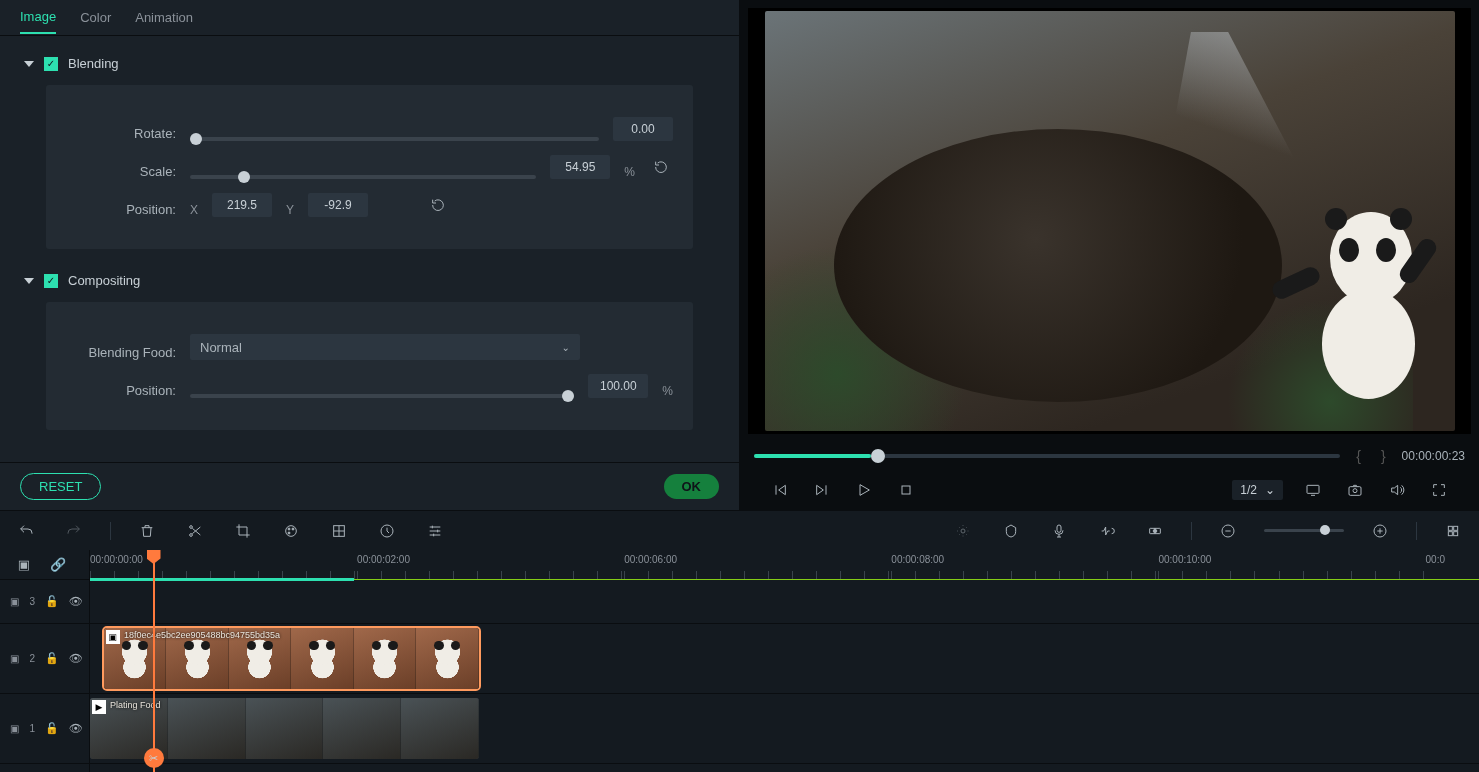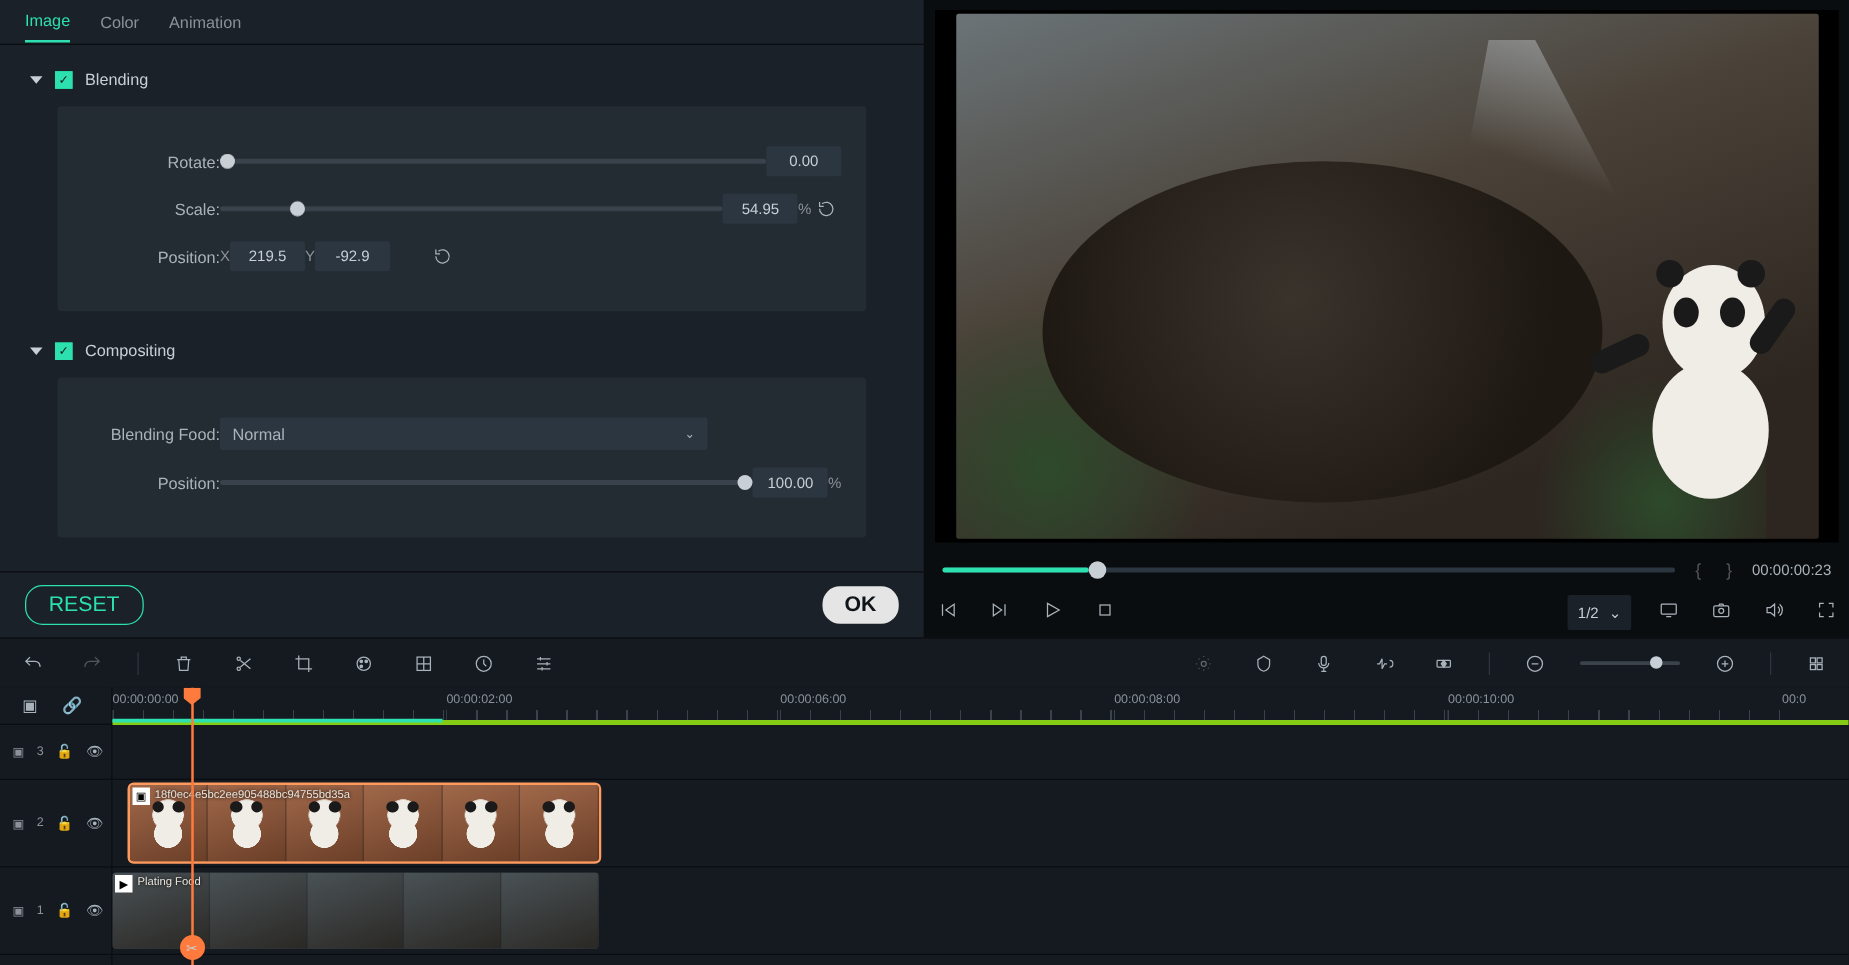--- a/index.html
+++ b/index.html
@@ -9,34 +9,34 @@
 .props { width:740px; background:#1a2128; display:flex; flex-direction:column; border-right:1px solid #0a0d10; }
 .tabs { display:flex; gap:24px; padding:0 20px; border-bottom:1px solid #0a0d10; height:36px; align-items:center; }
 .tab { cursor:pointer; padding:8px 0; color:#8a9199; }
 .tab.active { color:#2de0b0; border-bottom:2px solid #2de0b0; }
 .sections { flex:1; overflow:auto; padding:12px 0; }
 .section-hdr { display:flex; align-items:center; gap:10px; padding:8px 24px; cursor:pointer; }
 .tri { width:0; height:0; border-left:5px solid transparent; border-right:5px solid transparent; border-top:6px solid #c8d0d6; }
 .cb { width:14px; height:14px; border:1px solid #666; display:inline-flex; align-items:center; justify-content:center; font-size:10px; cursor:pointer; }
 .cb.on { background:#2de0b0; border-color:#2de0b0; color:#0f1419; }
 .sec-body { background:#232b33; margin:6px 46px 16px 46px; padding:18px 20px; border-radius:3px; }
-.row { display:flex; align-items:center; margin:14px 0; }
+.row { display:flex; align-items:flex-end; margin:14px 0; gap:14px; }
 .lbl { width:110px; text-align:right; color:#aab3ba; }
 .slider { flex:1; height:4px; background:#3a434c; position:relative; border-radius:2px; cursor:pointer; }
 .slider .thumb { position:absolute; top:-4px; width:12px; height:12px; border-radius:50%; background:#c8d0d6; }
 .numbox { background:#2c3640; border:none; color:#c8d0d6; width:60px; height:24px; text-align:center; font-size:12px; border-radius:2px; }
 .iconbtn { width:24px; height:24px; display:inline-flex; align-items:center; justify-content:center; cursor:pointer; color:#aab3ba; }
 .iconbtn svg { width:16px; height:16px; stroke:currentColor; fill:none; stroke-width:1.5; }
 .unit { color:#8a9199; font-size:12px; }
 .select { background:#2c3640; height:26px; width:390px; padding:0 10px; display:flex; align-items:center; justify-content:space-between; border-radius:2px; cursor:pointer; color:#aab3ba; }
 .select .chev { font-size:10px; }
 .btnbar { display:flex; justify-content:space-between; padding:10px 20px; border-top:1px solid #0a0d10; align-items:center; }
-.btn { padding:5px 18px; border-radius:14px; cursor:pointer; font-size:17px; border:none; }
+.btn { padding:5px 18px; border-radius:14px; cursor:pointer; font-size:13px; border:none; }
 .btn.reset { background:transparent; border:1px solid #2de0b0; color:#2de0b0; }
-.btn.ok { background:#e5e5e5; color:#0f1419; font-weight:bold; }
+.btn.ok { background:#15803d; color:#0f1419; font-weight:bold; }
 .preview { flex:1; background:#0a0d10; display:flex; flex-direction:column; }
 .vid { flex:1; background:#000; display:flex; align-items:center; justify-content:center; position:relative; margin:8px; }
 .vid-inner { width:690px; height:420px; background:linear-gradient(160deg,#6b7478 0%,#4a4238 40%,#2d2620 80%); position:relative; overflow:hidden; border-radius:2px; }
 .bowl { position:absolute; left:10%; top:28%; width:65%; height:65%; border-radius:50%; background:radial-gradient(circle at 45% 40%,#3a332c 0%,#1e1812 70%); }
 .spoon { position:absolute; left:42%; top:5%; width:36%; height:40%; background:linear-gradient(200deg,#b0b4b7 0%,transparent 50%); clip-path:polygon(55% 0,70% 0,100% 85%,60% 100%,45% 80%); opacity:.7; }
 .greens { position:absolute; left:0; bottom:0; width:35%; height:45%; background:radial-gradient(circle at 30% 70%,#2d4a2b 0%,transparent 60%); }
 .greens2 { position:absolute; right:6%; bottom:-5%; width:30%; height:40%; background:radial-gradient(circle at 60% 70%,#2d4a2b 0%,transparent 60%); }
 .panda { position:absolute; right:2%; bottom:5%; width:170px; height:220px; }
 .panda .body { position:absolute; left:30%; top:45%; width:55%; height:50%; border-radius:50%; background:#f0ede6; }
 .panda .head { position:absolute; left:35%; top:10%; width:48%; height:42%; border-radius:50%; background:#f0ede6; }
@@ -48,35 +48,35 @@
 .panda .eye.r { left:62%; }
 .panda .arm { position:absolute; width:50px; height:18px; background:#1a1a1a; border-radius:10px; }
 .panda .arm.l { left:0%; top:38%; transform:rotate(-25deg); }
 .panda .arm.r { left:72%; top:28%; transform:rotate(-55deg); }
 .scrub { display:flex; align-items:center; padding:6px 14px; gap:12px; }
 .scrub-track { flex:1; height:4px; background:#2c3640; border-radius:2px; position:relative; cursor:pointer; }
 .scrub-fill { position:absolute; height:100%; background:#2de0b0; width:20%; border-radius:2px; }
 .scrub-thumb { position:absolute; top:-5px; left:20%; width:14px; height:14px; border-radius:50%; background:#c8d0d6; }
 .tc { color:#aab3ba; font-size:12px; }
 .brace { color:#555; font-size:14px; padding:0 4px; }
-.playbar { display:flex; padding:6px 6px; gap:18px; height:40px; }
+.playbar { display:flex; align-items:center; padding:6px 28px; gap:18px; height:40px; }
 .playbar .spacer { flex:1; }
 .playbar .iconbtn svg { width:16px; height:16px; }
 .zoomsel { background:#1a2128; padding:3px 8px; display:flex; align-items:center; gap:8px; cursor:pointer; font-size:12px; border-radius:2px; }
 .toolbar { display:flex; align-items:center; padding:6px 14px; gap:24px; height:40px; background:#141a20; border-top:1px solid #0a0d10; }
 .toolbar .spacer { flex:1; }
 .mini-slider { width:80px; height:3px; background:#3a434c; position:relative; border-radius:2px; cursor:pointer; }
 .mini-slider .thumb { position:absolute; top:-4px; left:70%; width:10px; height:10px; border-radius:50%; background:#c8d0d6; }
 .timeline { flex:1; background:#141a20; display:flex; overflow:hidden; }
 .tl-left { width:90px; border-right:1px solid #0a0d10; }
 .tl-left .tools { height:30px; display:flex; align-items:center; gap:10px; padding:0 12px; border-bottom:1px solid #0a0d10; }
 .track-hdr { height:44px; display:flex; align-items:center; gap:10px; padding:0 10px; font-size:10px; color:#8a9199; border-bottom:1px solid #0a0d10; }
 .track-hdr.tall { height:70px; }
 .tl-main { flex:1; position:relative; }
-.ruler { height:30px; display:flex; position:relative; border-bottom:4px solid #84cc16; }
+.ruler { height:30px; display:flex; position:relative; border-bottom:1px solid #84cc16; }
 .ruler-seg { flex:1; position:relative; font-size:10px; color:#8a9199; }
 .ruler-seg span { position:absolute; left:0; top:4px; }
 .ruler-seg .ticks { position:absolute; bottom:0; left:0; right:0; height:8px; background:repeating-linear-gradient(90deg,#3a434c 0,#3a434c 1px,transparent 1px,transparent 9%); }
 .ruler-green { position:absolute; left:0; bottom:-2px; height:3px; width:19%; background:#2de0b0; }
 .playhead-cont { position:absolute; left:4.5%; top:0; bottom:0; width:2px; background:#ff7a3d; z-index:5; pointer-events:none; }
 .playhead-handle { position:absolute; top:0; left:-6px; width:14px; height:14px; background:#ff7a3d; clip-path:polygon(0 0,100% 0,100% 60%,50% 100%,0 60%); }
 .playhead-cut { position:absolute; bottom:4px; left:-9px; width:20px; height:20px; border-radius:50%; background:#ff7a3d; display:flex; align-items:center; justify-content:center; font-size:11px; }
 .track { height:44px; border-bottom:1px solid #0a0d10; position:relative; }
 .track.tall { height:70px; }
 .clip { position:absolute; top:4px; bottom:4px; border-radius:3px; display:flex; overflow:hidden; }

